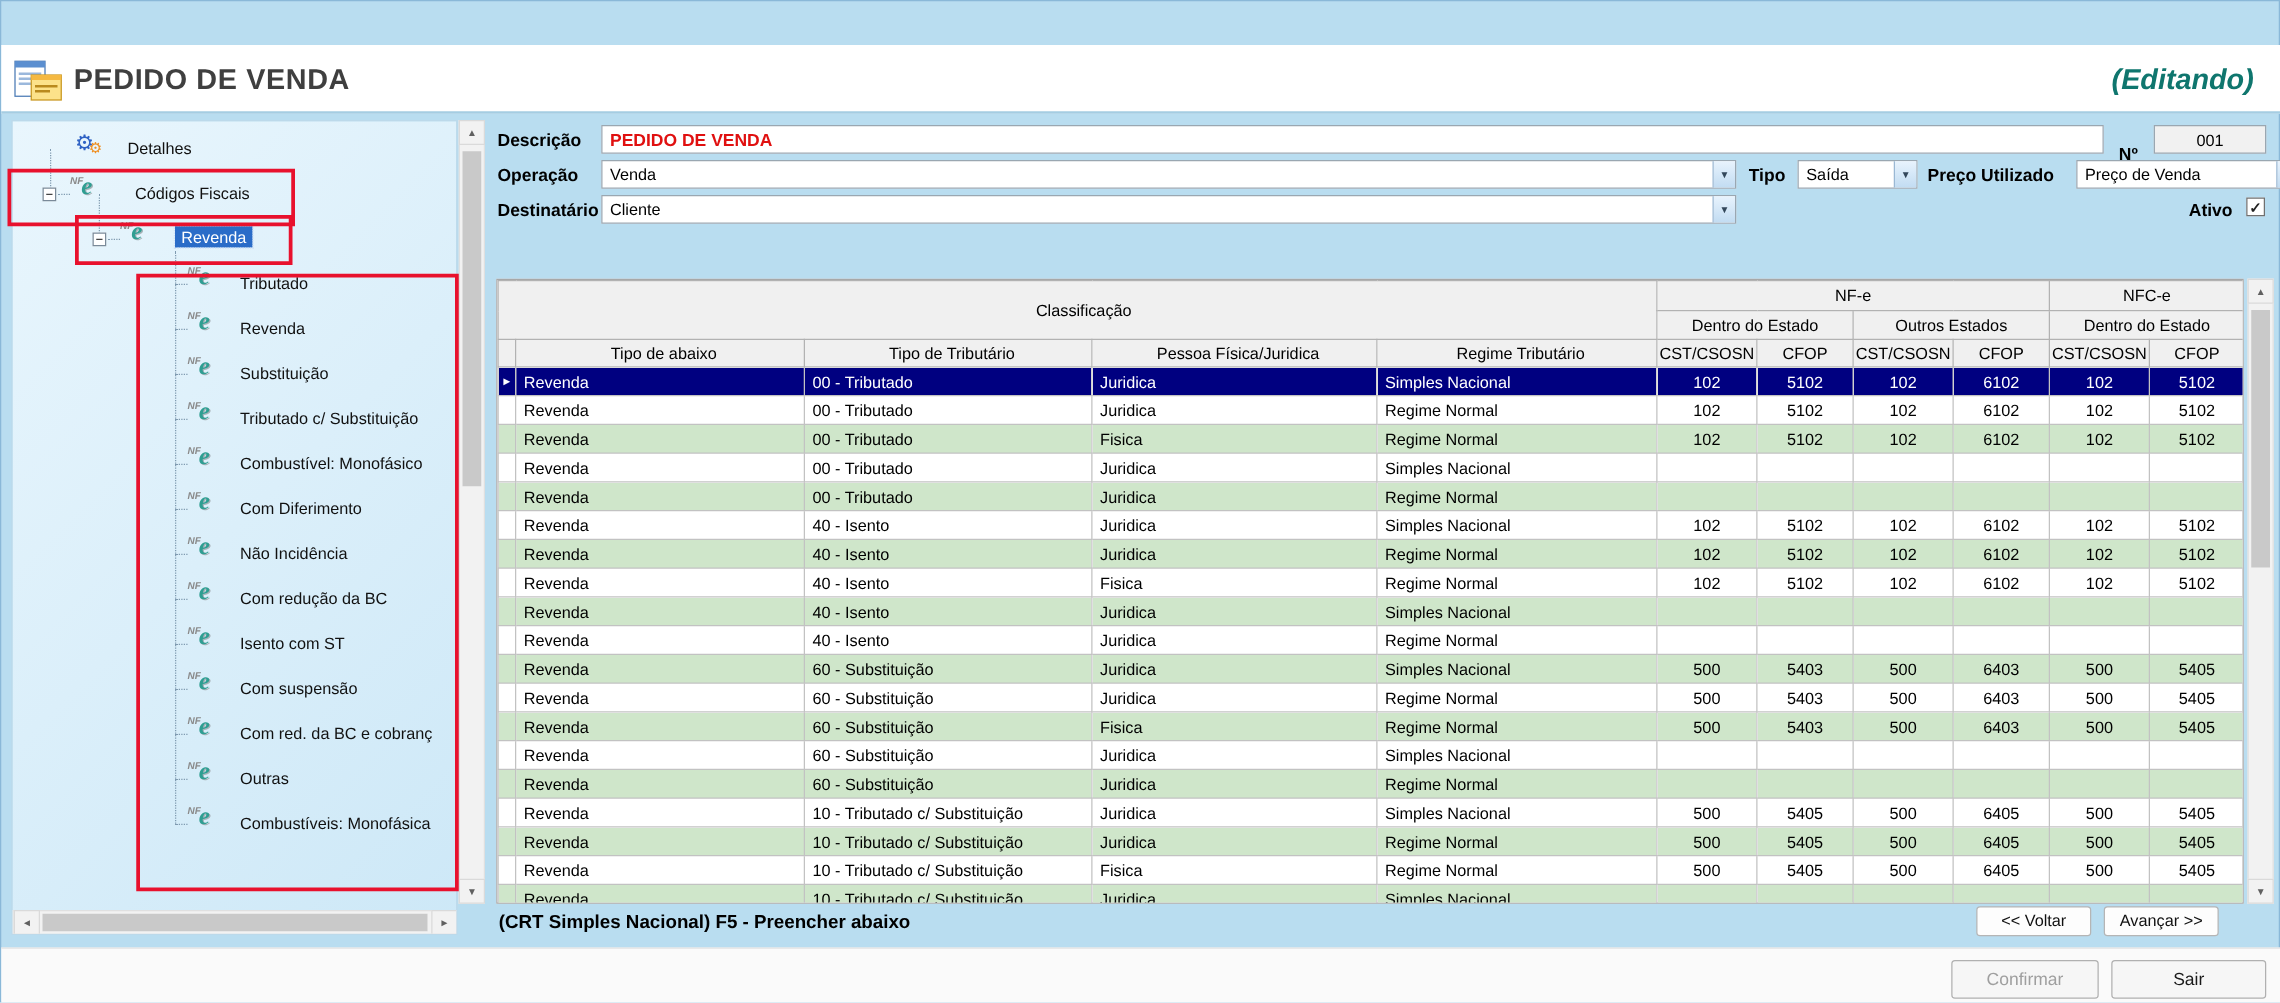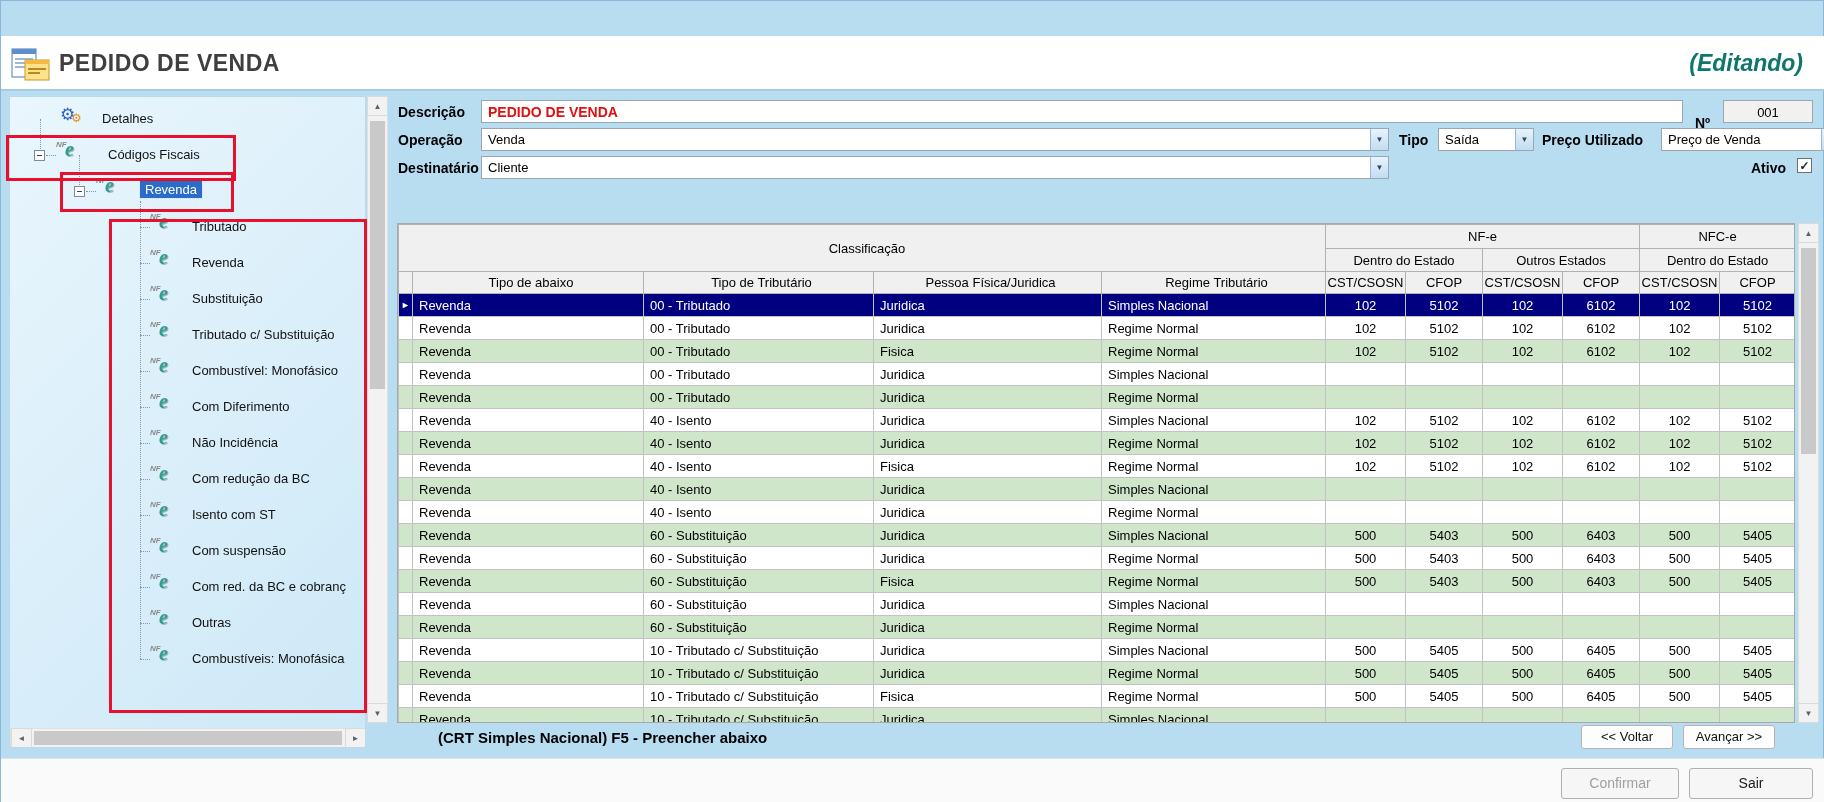--- a/index.html
+++ b/index.html
@@ -73,21 +73,21 @@
   #grid .classif { text-align:left; padding-left:10px; vertical-align:middle; }
   #grid .txt-h { text-align:left; padding-left:6px; }
   #grid-body td { height:23px; }
   #grid-body tr:nth-child(odd) td { background:#cfe6ca; }
   #grid-body tr.sel td { background:#000080; color:#fff; }
   #grid-body td.txt { text-align:left; padding-left:6px; }
   #grid-body td.num { text-align:center; }
   #grid-body td.gut { padding:0; text-align:center; font-size:9px; }
 
   
-  #footer-status { position:absolute; left:398px; top:728px; font-size:15px; font-weight:bold; color:#000;margin-left:39px; }
+  #footer-status { position:absolute; left:398px; top:728px; font-size:15px; font-weight:bold; color:#000; }
   .wbtn { position:absolute; top:724px; width:92px; height:24px; background:#fdfdfd; border:1px solid #b5b5b5; border-radius:3px; font-size:13px; text-align:center; line-height:22px; color:#111; }
   #voltar-btn { left:1580px; }
   #avancar-btn { left:1682px; }
 
   
   #bottombar { position:absolute; left:0; top:757px; width:1824px; height:45px; background:#fafafa; border-top:1px solid #e2e2e2; }
   .bbtn { position:absolute; top:9px; height:31px; background:#f6f6f6; border:1px solid #b0b0b0; border-radius:3px; font-size:14px; text-align:center; line-height:29px; }
   #confirmar-btn { left:1560px; width:118px; color:#9f9f9f; }
   #sair-btn { left:1688px; width:124px; color:#1a1a1a; }
 </style>

